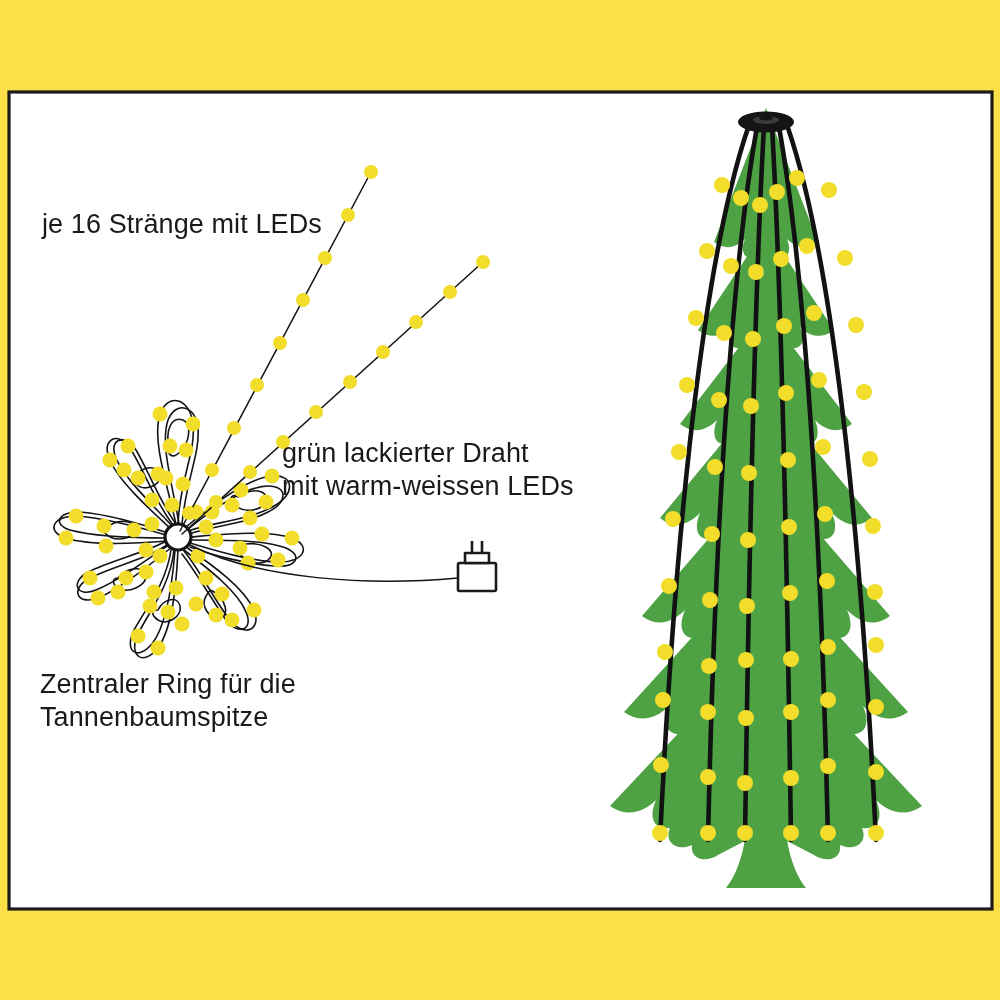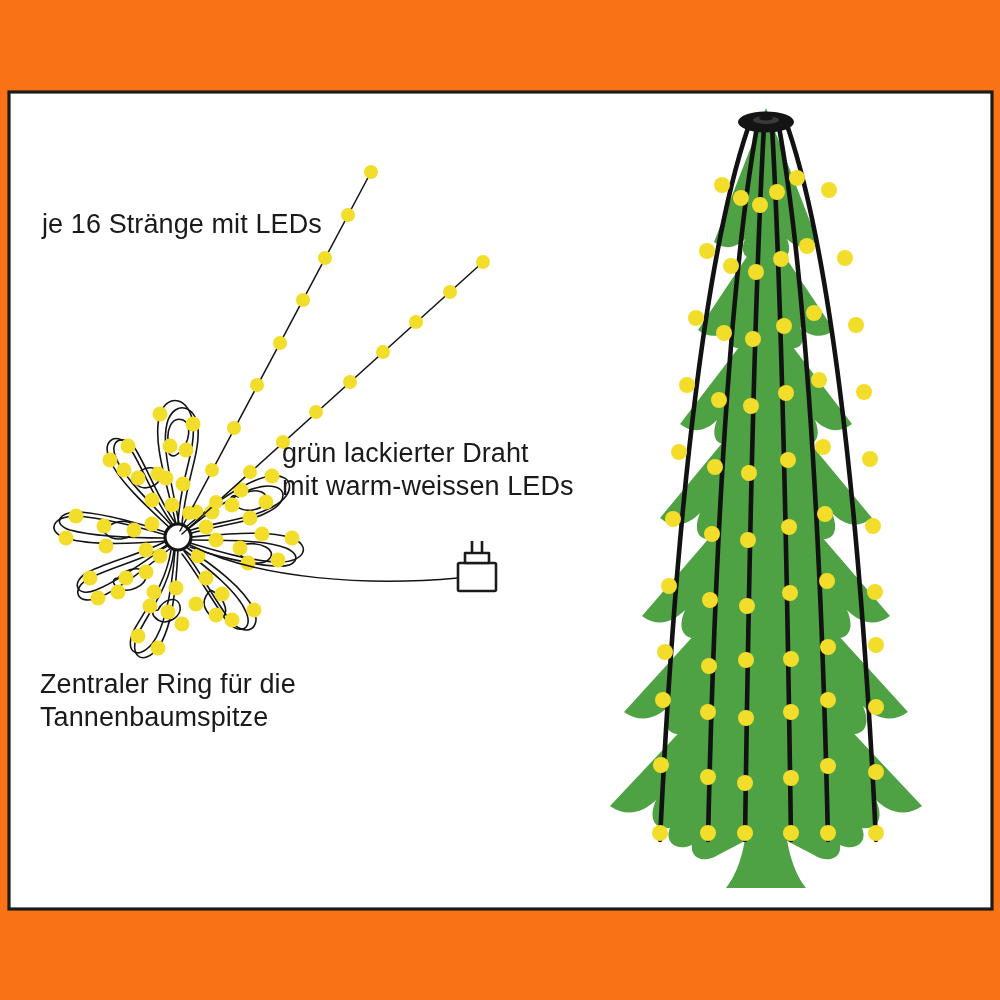--- a/index.html
+++ b/index.html
@@ -8,21 +8,21 @@
     padding: 0;
     background: #ffffff;
   }
   body {
     font-family: "Liberation Sans", sans-serif;
   }
   #stage {
     position: relative;
     width: 1000px;
     height: 1000px;
-    background: #f97316;
+    background: #fde047;
     overflow: hidden;
   }
   #diagram {
     position: absolute;
     left: 0;
     top: 0;
     width: 1000px;
     height: 1000px;
     display: block;
   }

